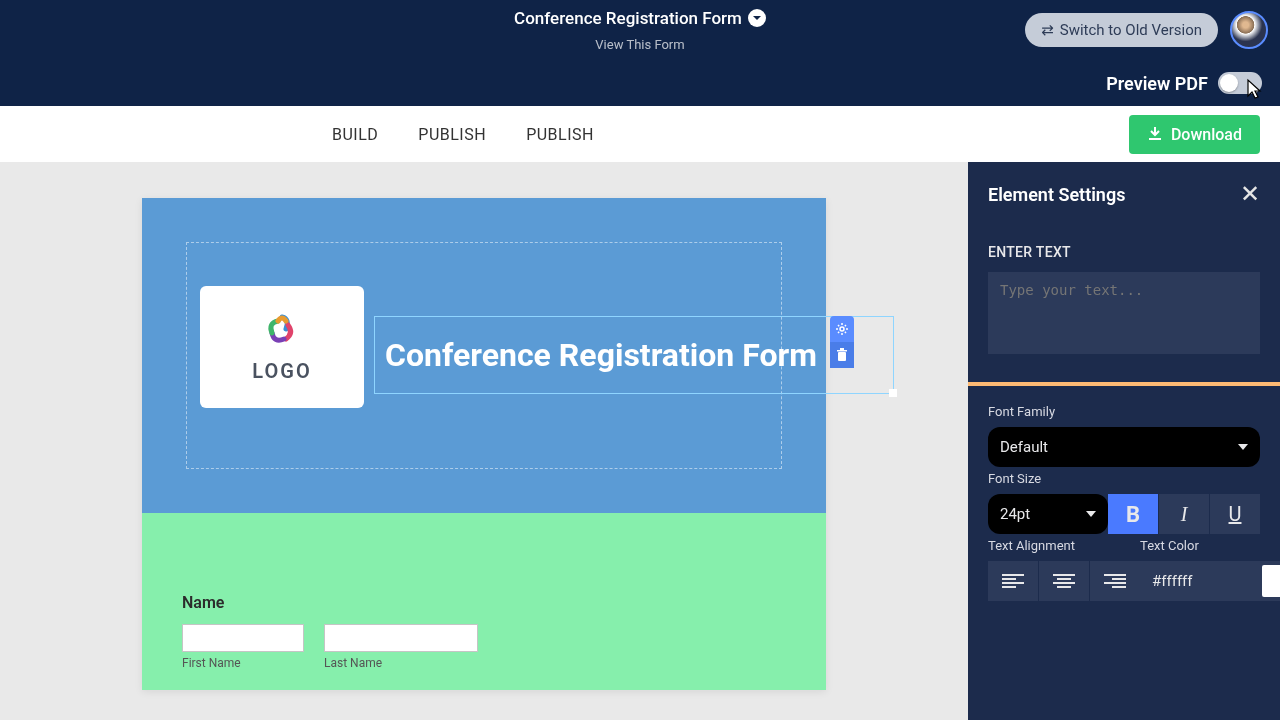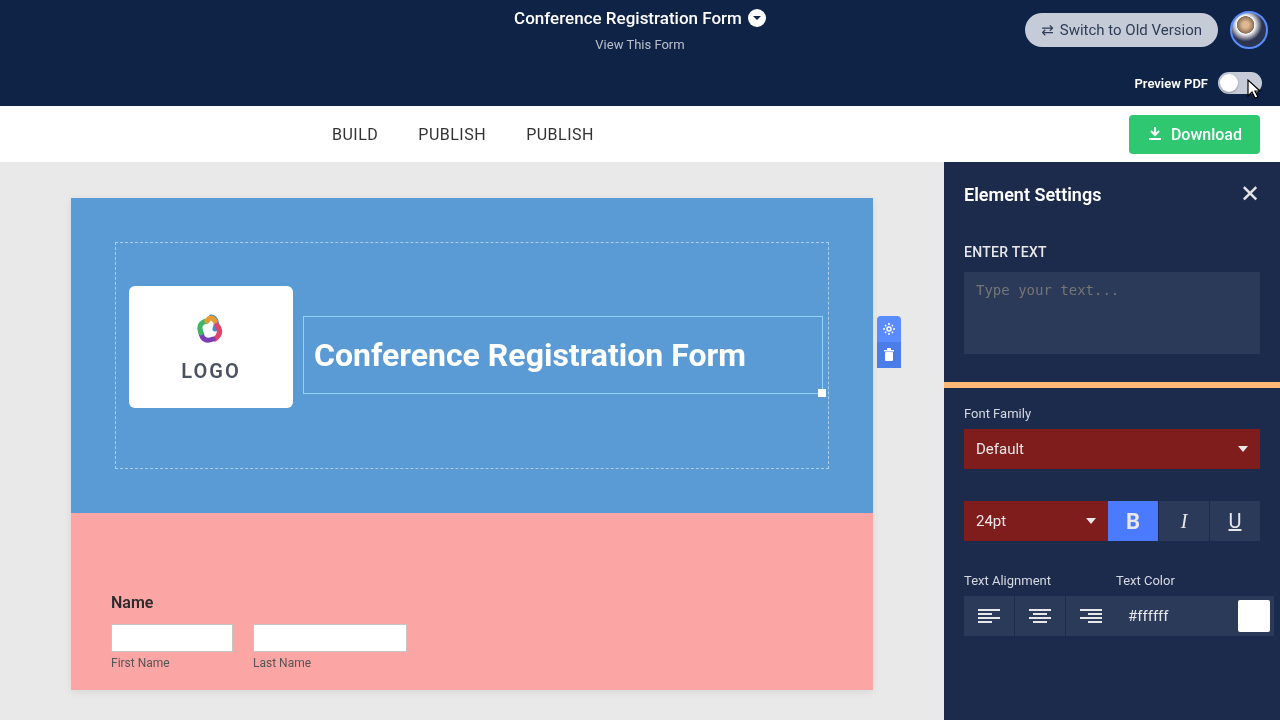--- a/index.html
+++ b/index.html
@@ -10,33 +10,33 @@
 .header-title { font-size: 17px; font-weight: 500; display: inline-flex; align-items: center; gap: 6px; }
 .header-subtitle { font-size: 13px; color: rgba(255,255,255,0.7); margin-top: 9px; }
 .chevron-down-circle { width: 18px; height: 18px; background: #fff; border-radius: 50%; display: inline-flex; align-items: center; justify-content: center; color: #0f2347; }
 .chevron-down-circle svg { width: 10px; height: 10px; fill: #0f2347; }
 
 .header-right { position: absolute; right: 12px; display: flex; align-items: center; gap: 12px; }
 .switch-btn { background: #c5ccd8; color: #2e3c57; border: none; padding: 8px 16px; border-radius: 20px; font-size: 15px; display: flex; align-items: center; gap: 6px; cursor: pointer; }
 .avatar { width: 38px; height: 38px; border-radius: 50%; border: 2px solid #5a8cff; background: radial-gradient(circle at 40% 35%, #e0b890 10%, #8a6f56 28%, #fff 30%, #2b3450 55%); }
 
 .preview-bar { background: #0f2347; height: 46px; display: flex; align-items: center; justify-content: flex-end; padding-right: 18px; gap: 10px; }
-.preview-label { color: #fff; font-size: 13px; font-weight: 600; }
+.preview-label { color: #fff; font-size: 18px; font-weight: 600; }
 .toggle { width: 44px; height: 22px; background: #c5ccd8; border-radius: 11px; position: relative; cursor: pointer; }
 .toggle-knob { position: absolute; width: 18px; height: 18px; background: #fff; border-radius: 50%; top: 2px; left: 2px; box-shadow: 0 1px 2px rgba(0,0,0,0.3); }
 .cursor-icon { position: absolute; right: -2px; top: 6px; font-size: 16px; }
 
 .nav-bar { background: #fff; height: 56px; display: flex; align-items: center; padding: 0 18px; position: relative; }
 .nav-tabs { display: flex; gap: 40px; margin-left: 314px; }
 .nav-tab { font-size: 16px; color: #333; letter-spacing: 0.5px; cursor: pointer; }
 .download-btn { position: absolute; right: 20px; background: #2fc76f; color: #fff; border: none; padding: 10px 18px; border-radius: 4px; font-size: 16px; display: flex; align-items: center; gap: 8px; cursor: pointer; font-weight: 500; }
 
 .main-area { display: flex; height: 558px; }
 .canvas-wrapper { flex: 1; background: #e9e9e9; padding: 36px 38px 0; overflow: hidden; position: relative; }
-.form-canvas { background: #fca5a5; width: 802px; margin: 0 auto; box-shadow: 0 2px 8px rgba(0,0,0,0.08); }
+.form-canvas { background: #86efac; width: 684px; margin: 0 auto; box-shadow: 0 2px 8px rgba(0,0,0,0.08); }
 .form-header { background: #5b9bd5; height: 315px; position: relative; padding: 44px; }
 .dashed-border { position: absolute; border: 1px dashed rgba(255,255,255,0.5); top: 44px; left: 44px; right: 44px; bottom: 44px; }
 
 .logo-box { background: #fff; border-radius: 6px; width: 164px; height: 122px; display: flex; flex-direction: column; align-items: center; justify-content: center; gap: 8px; position: absolute; top: 88px; left: 58px; }
 .logo-icon { position: relative; width: 44px; height: 40px; }
 .logo-text { font-size: 20px; font-weight: 600; color: #4a5260; letter-spacing: 2px; }
 
 .form-title-el { position: absolute; top: 118px; left: 232px; width: 520px; height: 78px; border: 1px solid #8fd5ff; display: flex; align-items: center; padding-left: 10px; color: #fff; font-size: 32px; font-weight: 700; }
 .resize-sq { position: absolute; width: 8px; height: 8px; background: #fff; right: -4px; bottom: -4px; }
 .title-controls { position: absolute; right: -28px; top: 118px; background: #5a8cff; border-radius: 4px; width: 24px; display: flex; flex-direction: column; align-items: center; }
@@ -44,33 +44,33 @@
 .ctrl.darker { background: #4a7de8; }
 
 .form-body { padding: 80px 40px 20px; }
 .field-label { font-size: 16px; font-weight: 600; color: #2c2c2c; margin-bottom: 12px; }
 .name-inputs { display: flex; gap: 20px; }
 .name-col { display: flex; flex-direction: column; }
 .name-col input { width: 122px; height: 28px; border: 1px solid #c5c5c5; padding: 2px 4px; }
 .name-col .sub { font-size: 12px; color: #555; margin-top: 4px; }
 .name-col.w2 input { width: 154px; }
 
-.sidebar { width: 336px; background: #1c2b4c; color: #fff; display: flex; flex-direction: column; overflow-y: auto; }
+.sidebar { width: 312px; background: #1c2b4c; color: #fff; display: flex; flex-direction: column; overflow-y: auto; }
 .sidebar-header { padding: 18px 20px; display: flex; justify-content: space-between; align-items: center; }
 .sidebar-title { font-size: 18px; font-weight: 600; }
 .close-x { font-size: 24px; cursor: pointer; color: #e5e5e5; font-weight: 300; }
 
-.section { padding: 18px 20px 24px; border-bottom: 6px solid #fdba74; }
+.section { padding: 18px 20px 24px; border-bottom: 4px solid #fdba74; }
 .section.no-border { border-bottom: none; }
 .section-title { font-size: 14px; font-weight: 500; letter-spacing: 0.3px; margin-bottom: 12px; color: #e8e8ea; }
 .textarea { width: 100%; height: 82px; background: #2c3a5a; border: none; color: #fef9c3; padding: 10px 12px; font-family: monospace; font-size: 14px; resize: none; }
 
-.field-group { margin-bottom: 32px; }
+.field-group { margin-bottom: 4px; }
 .field-sublabel { font-size: 13px; color: #d7d9e2; margin-bottom: 8px; }
-.select-box { background: #7f1d1d; height: 40px; display: flex; align-items: center; justify-content: space-between; padding: 0 12px; cursor: pointer; border-radius: 0; }
+.select-box { background: #000000; height: 40px; display: flex; align-items: center; justify-content: space-between; padding: 0 12px; cursor: pointer; border-radius: 12px; }
 .select-val { font-size: 15px; color: #e8e8ea; }
 .row { display: flex; }
 .size-select { flex: 1; }
 .style-btns { display: flex; gap: 1px; }
 .style-btn { width: 50px; height: 40px; background: #2c3a5a; display: flex; align-items: center; justify-content: center; font-size: 20px; cursor: pointer; color: #e8e8ea; }
 .style-btn.active { background: #4a7aff; font-weight: 700; font-size: 22px; }
 .style-btn.i { font-style: italic; font-family: serif; }
 .style-btn.u { text-decoration: underline; }
 
 .color-box { display: flex; background: #2c3a5a; height: 40px; align-items: center; width: 158px; }
@@ -208,20 +208,21 @@
           <span class="select-val">Default</span>
           <span>
             <svg width="10" height="6" viewBox="0 0 10 6" fill="#e8e8ea">
                 <path d="M0 0 L5 6 L10 0 Z"></path>
               </svg>
           </span>
         </div>
       </div>
 
       <div class="field-group">
+        <div class="field-sublabel">Font Size</div>
         <div class="row">
           <div class="select-box size-select">
             <span class="select-val">24pt</span>
             <span>
               <svg width="10" height="6" viewBox="0 0 10 6" fill="#e8e8ea">
                   <path d="M0 0 L5 6 L10 0 Z"></path>
                 </svg>
             </span>
           </div>
           <div class="style-btns">

